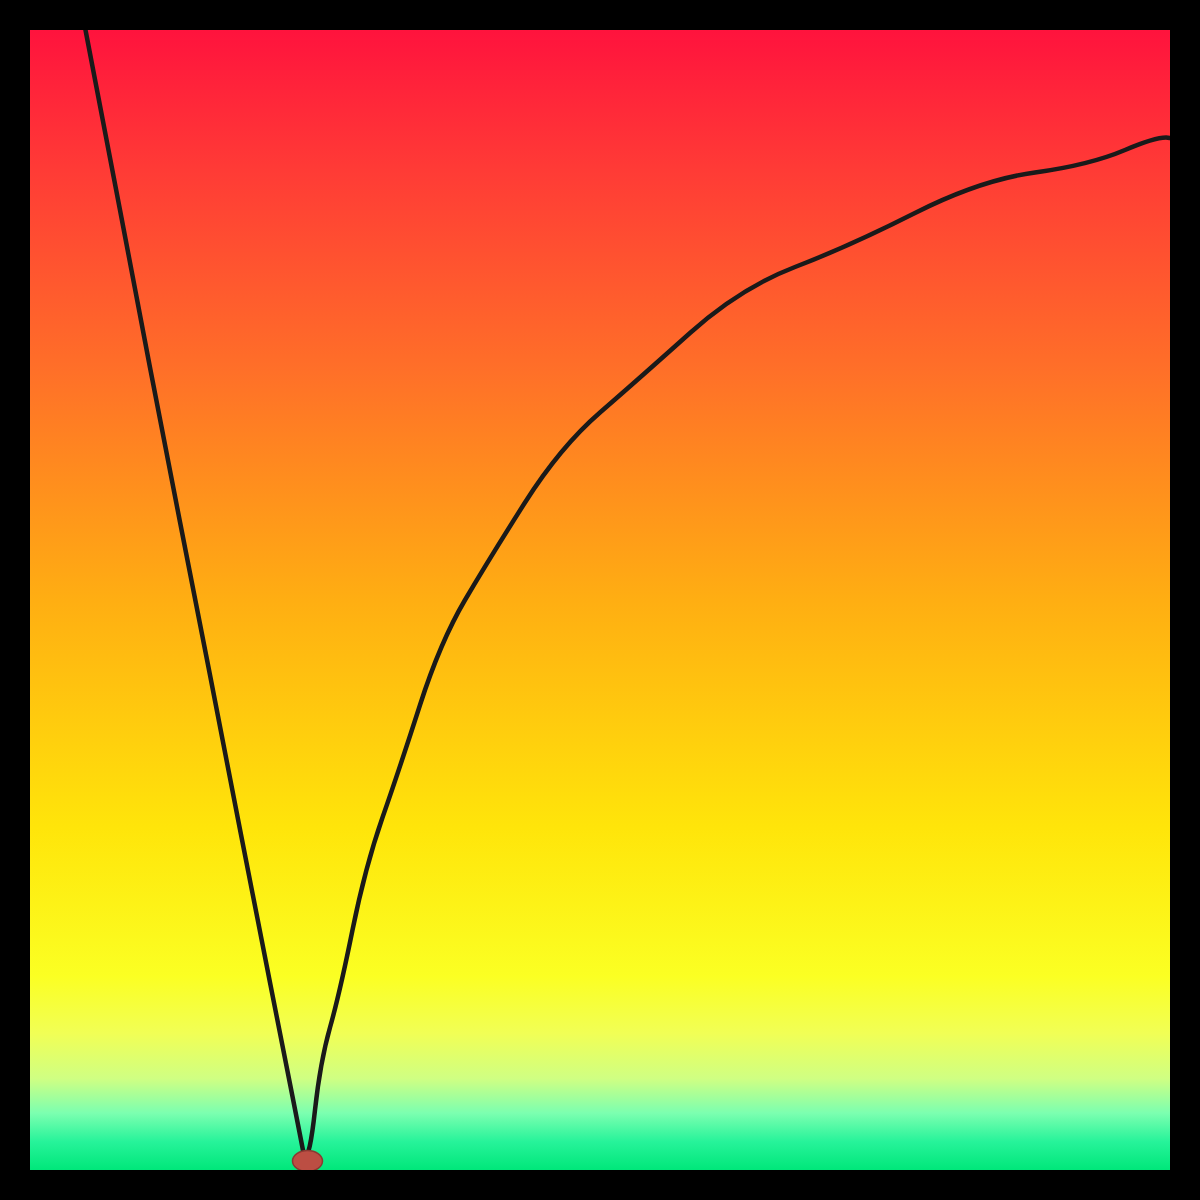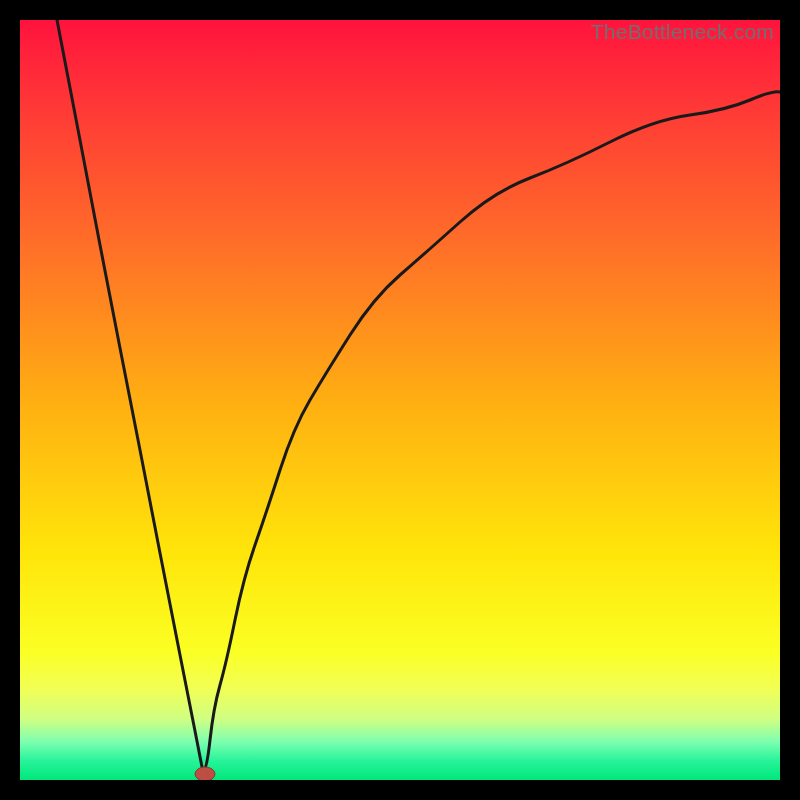--- a/index.html
+++ b/index.html
@@ -32,21 +32,20 @@
   svg.plot {
     position: absolute;
     left: 0;
     top: 0;
   }
 </style>
 </head>
 <body>
 
 <div class="frame">
-  <div class="watermark">TheBottleneck.com</div>
 
   <svg class="plot" width="760" height="760" viewBox="0 0 760 760">
     <defs>
       <linearGradient id="heat" x1="0" y1="0" x2="0" y2="1">
       <stop offset="0.00%" stop-color="#ff133d"></stop>
           <stop offset="12.00%" stop-color="#ff3a36"></stop>
           <stop offset="30.00%" stop-color="#ff7028"></stop>
           <stop offset="50.00%" stop-color="#ffae12"></stop>
           <stop offset="70.00%" stop-color="#ffe50a"></stop>
           <stop offset="83.00%" stop-color="#fbff23"></stop>

